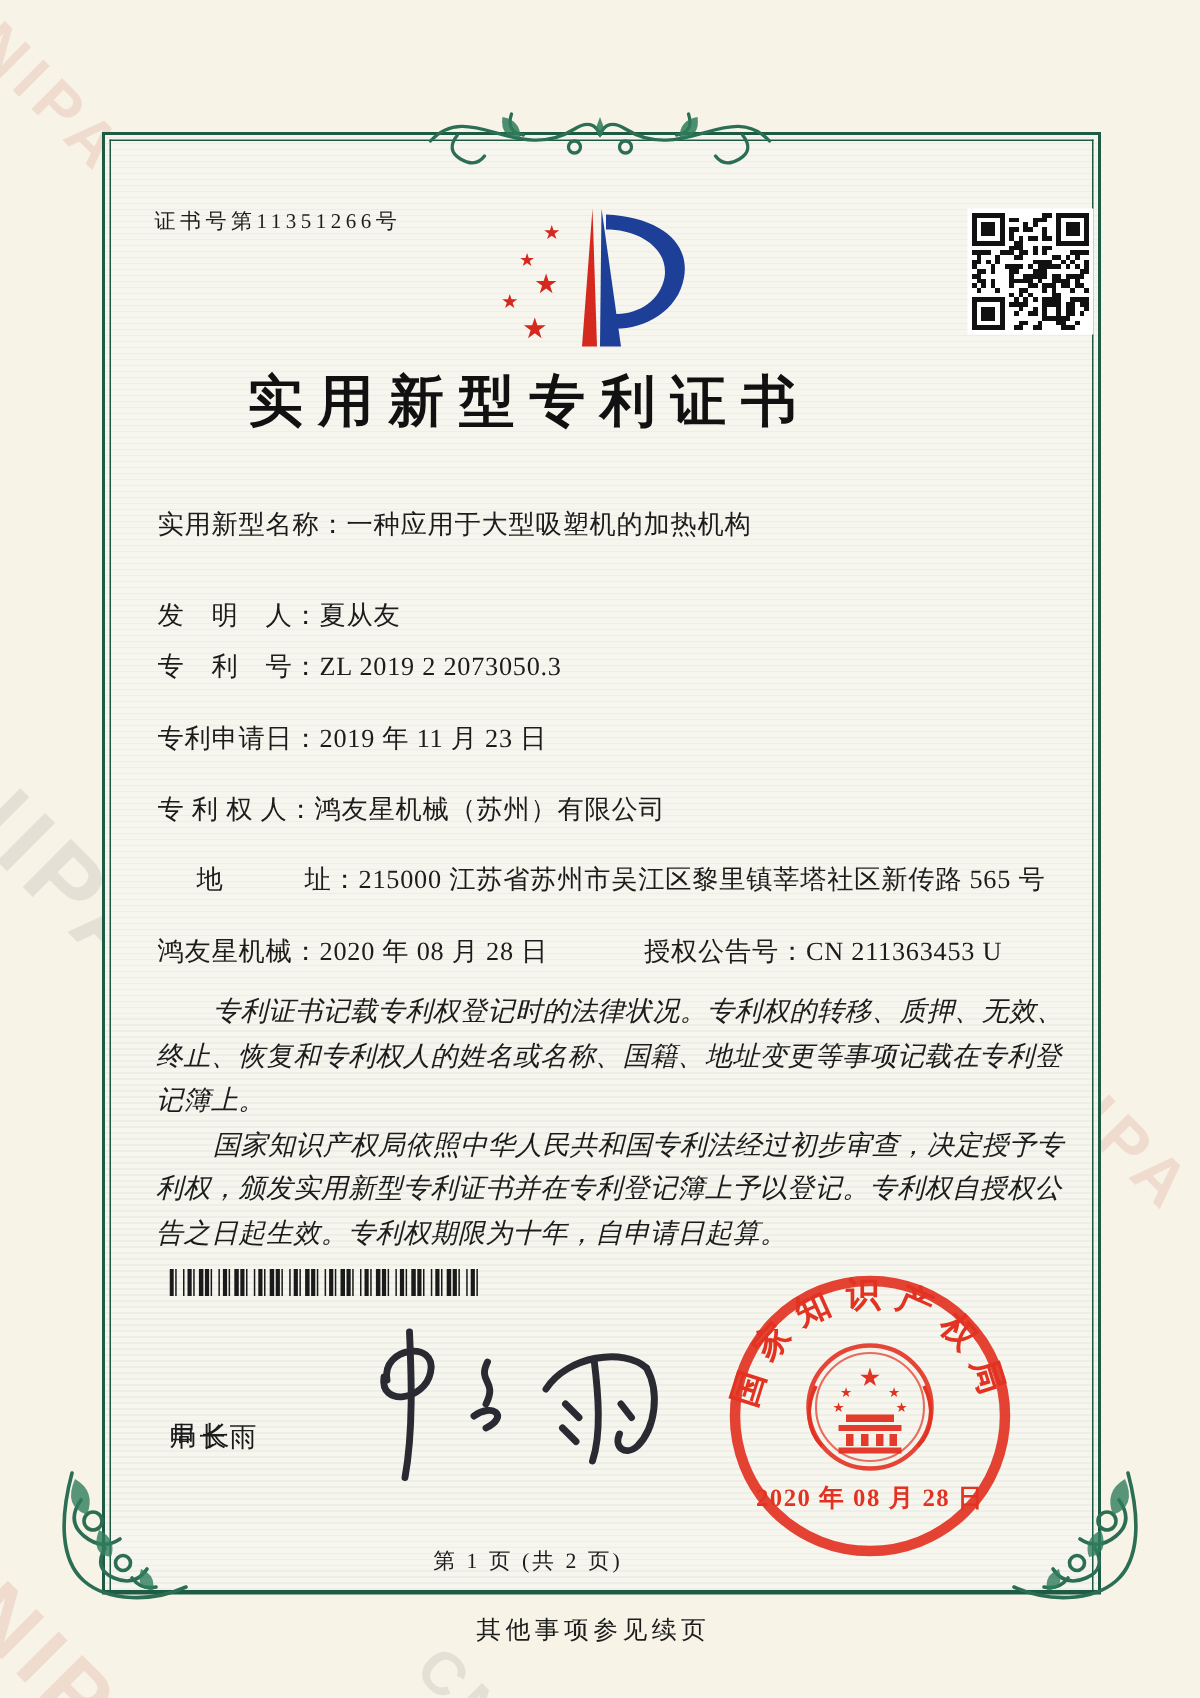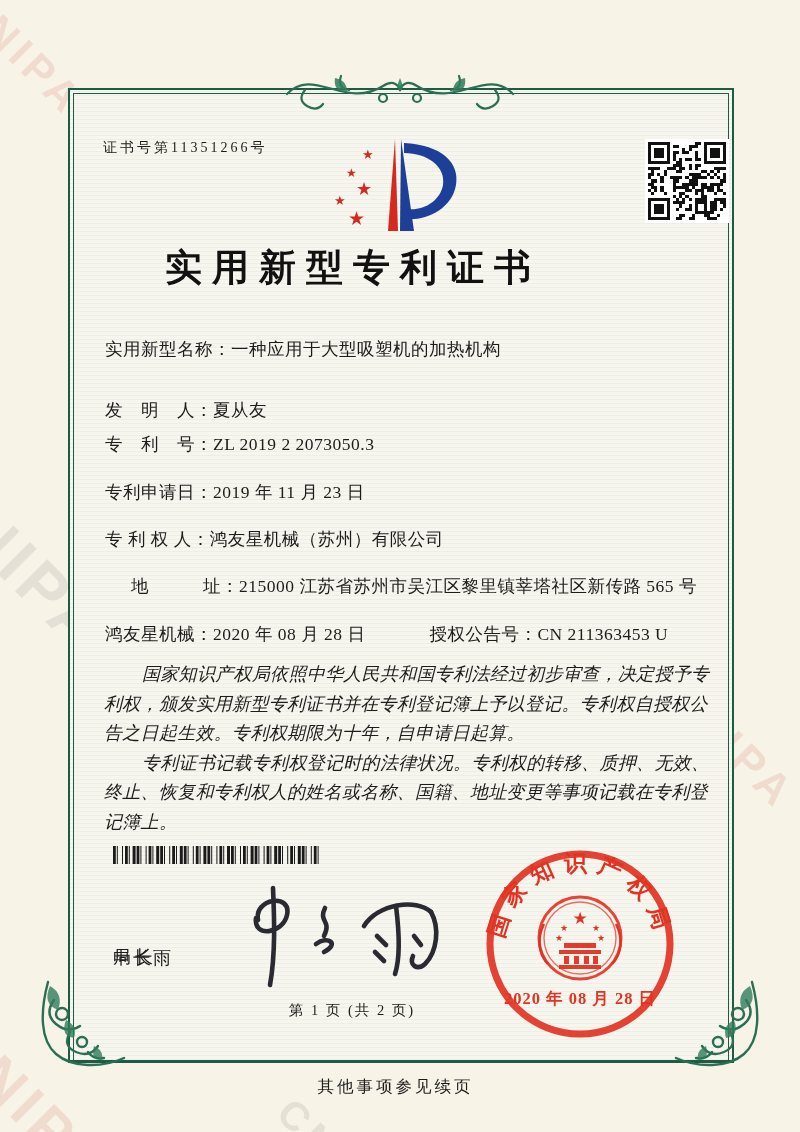--- a/index.html
+++ b/index.html
@@ -48,21 +48,21 @@
     font-style:italic;letter-spacing:0.3px;
   }
   .body-text p{margin:0;text-indent:38px;}
   .barcode{left:113px;top:846px;width:206px;height:18px;}
   .official-title{left:113px;top:912px;font-size:18px;letter-spacing:4px;
     font-family:"Liberation Sans","DejaVu Sans",sans-serif;margin-top:33px;}
   .official-name{left:113px;top:946px;font-size:18px;letter-spacing:2px;
     font-family:Liberation Serif, serif;}
   .signature{left:228px;top:880px;width:235px;height:115px;}
   .seal{left:482px;top:846px;width:196px;height:196px;}
-  .page-no{left:0;width:704px;top:1001px;text-align:center;font-size:14.5px;letter-spacing:2px;}
+  .page-no{left:0;width:704px;top:1031px;text-align:center;font-size:14.5px;letter-spacing:2px;}
   .continuation{left:0;width:791px;top:1076px;text-align:center;font-size:16.5px;letter-spacing:3px;}
   .ornament-top{left:283px;top:56px;width:234px;height:58px;}
   .ornament-bl{left:36px;top:974px;width:98px;height:98px;}
   .ornament-br{left:666px;top:974px;width:98px;height:98px;transform:scaleX(-1);}
 </style>
 </head>
 <body>
 
 <div class="wm pink" style="left:-18px;top:-20px;font-size:42px;">CNIPA</div>
 <div class="wm grey" style="left:195px;top:128px;font-size:52px;">CNIPA</div>
@@ -464,22 +464,22 @@
   <span class="field-label">专 利 权 人：</span><span class="field-value">鸿友星机械（苏州）有限公司</span>
 </div>
 <div class="abs field-row" style="top:574px;text-align:center;">
   <span class="field-label">地　　　址：</span><span class="field-value">215000 江苏省苏州市吴江区黎里镇莘塔社区新传路 565 号</span>
 </div>
 <div class="abs field-row" style="top:622px;">
   <span class="field-label">鸿友星机械：</span><span class="field-value">2020 年 08 月 28 日</span><span class="pair2"><span class="field-label">授权公告号：</span><span class="field-value">CN 211363453 U</span></span>
 </div>
 
 <div class="abs body-text">
+  <p>专利证书记载专利权登记时的法律状况。专利权的转移、质押、无效、终止、恢复和专利权人的姓名或名称、国籍、地址变更等事项记载在专利登记簿上。</p>
   <p>国家知识产权局依照中华人民共和国专利法经过初步审查，决定授予专利权，颁发实用新型专利证书并在专利登记簿上予以登记。专利权自授权公告之日起生效。专利权期限为十年，自申请日起算。</p>
-  <p>专利证书记载专利权登记时的法律状况。专利权的转移、质押、无效、终止、恢复和专利权人的姓名或名称、国籍、地址变更等事项记载在专利登记簿上。</p>
 </div>
 
 <svg class="abs barcode" id="barcode-svg" viewBox="0 0 206 18" preserveAspectRatio="none">
     <rect x="0" y="0" width="2.8" height="18" fill="#1a1a1a"></rect>
     <rect x="3.8" y="0" width="1" height="18" fill="#1a1a1a"></rect>
     <rect x="9" y="0" width="1" height="18" fill="#1a1a1a"></rect>
     <rect x="12" y="0" width="2.8" height="18" fill="#1a1a1a"></rect>
     <rect x="15.8" y="0" width="1" height="18" fill="#1a1a1a"></rect>
     <rect x="19.6" y="0" width="3" height="18" fill="#1a1a1a"></rect>
     <rect x="23.6" y="0" width="2.8" height="18" fill="#1a1a1a"></rect>

